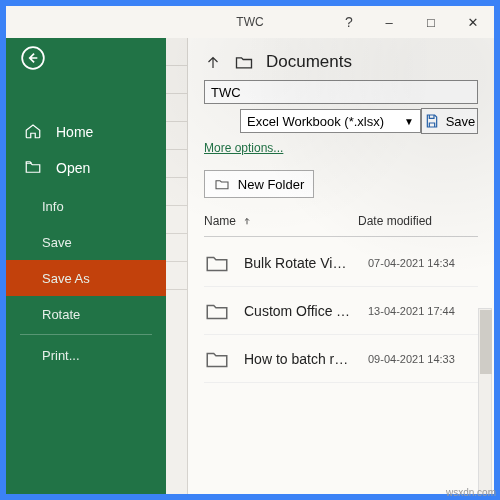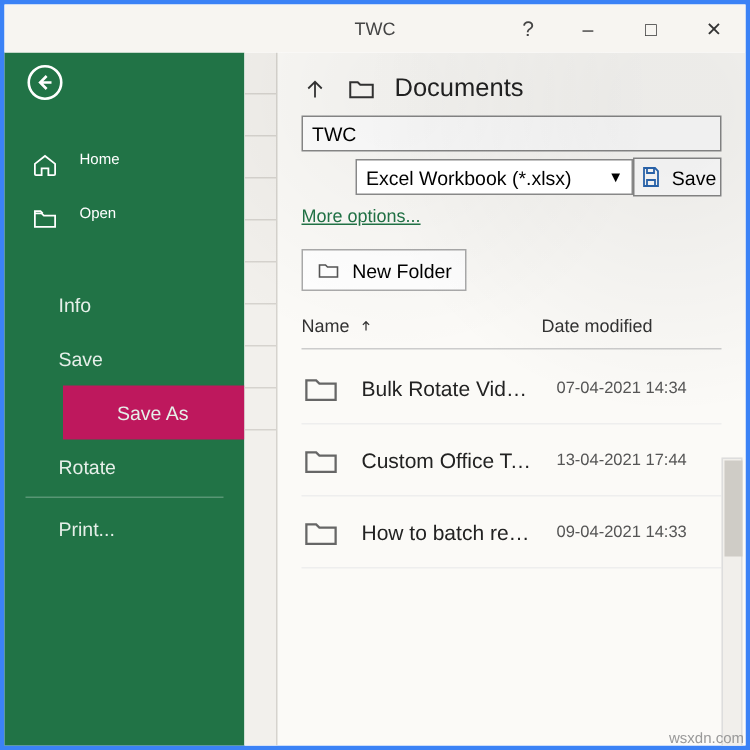--- a/index.html
+++ b/index.html
@@ -1,32 +1,32 @@
 <!DOCTYPE html>
 <html><head>
 <meta charset="utf-8">
 <style>
   * { box-sizing: border-box; margin: 0; padding: 0; font-family: "Segoe UI", Arial, sans-serif; }
   body { width: 500px; height: 500px; overflow: hidden; background: #fff; position: relative; }
-  .window { width: 500px; height: 500px; display: flex; flex-direction: column; border: 3px solid #3b82f6; }
+  .window { width: 500px; height: 500px; display: flex; flex-direction: column; border: 6px solid #3b82f6; }
   .titlebar { height: 32px; background: #f7f5f1; display: flex; align-items: center; position: relative; }
   .titlebar .title { position: absolute; left: 50%; transform: translateX(-50%); font-size: 12px; color: #444; }
   .titlebar .controls { position: absolute; right: 0; display: flex; }
   .titlebar .tbtn { width: 42px; height: 32px; display: flex; align-items: center; justify-content: center; color: #333; font-size: 13px; }
   .titlebar .help { width: 38px; height: 32px; display: flex; align-items: center; justify-content: center; color: #444; font-size: 14px; }
   .body { flex: 1; display: flex; min-height: 0; }
   .sidebar { width: 160px; background: #217346; color: #fff; display: flex; flex-direction: column; }
   .back { height: 40px; display: flex; align-items: center; padding-left: 14px; }
   .back svg { width: 26px; height: 26px; }
   .sgap { height: 26px; }
-  .sitem { height: 36px; display: flex; align-items: flex-start; padding-left: 18px; font-size: 10px; gap: 14px; }
+  .sitem { height: 36px; display: flex; align-items: flex-end; padding-left: 18px; font-size: 14px; gap: 14px; }
   .sitem svg { width: 18px; height: 18px; flex-shrink: 0; }
   .subgroup { margin-top: 12px; }
   .subitem { height: 36px; display: flex; align-items: center; padding-left: 36px; font-size: 13px; color: #e6efe9; }
-  .subitem.active { background: #be185d; margin-left: 39px; }
+  .subitem.active { background: #c2410c; }
   .divider { height: 1px; background: rgba(255,255,255,0.25); margin: 2px 14px; }
   .main { flex: 1; background: #fbfaf7; position: relative; display: flex; overflow: hidden; }
   .main::before { content:""; position:absolute; inset:0; background: radial-gradient(circle at 85% 8%, rgba(0,0,0,0.06) 8%, transparent 40%), radial-gradient(circle at 30% 6%, rgba(0,0,0,0.04) 6%, transparent 35%); pointer-events:none;}
   .leftstub { width: 22px; background: linear-gradient(#f2f0ec,#f2f0ec); border-right: 1px solid #d6d3ce; display:flex; flex-direction:column; }
   .stubcell { height: 28px; border-bottom: 1px solid #d6d3ce; }
   .pane { flex: 1; padding: 14px 16px 0 16px; min-width: 0; }
   .loc { display: flex; align-items: center; gap: 12px; margin-bottom: 8px; }
   .loc .uparrow { width: 18px; height: 18px; color: #333; }
   .loc .fico { width: 20px; height: 20px; color: #333; }
   .loc .loclabel { font-size: 17px; color: #222; }

